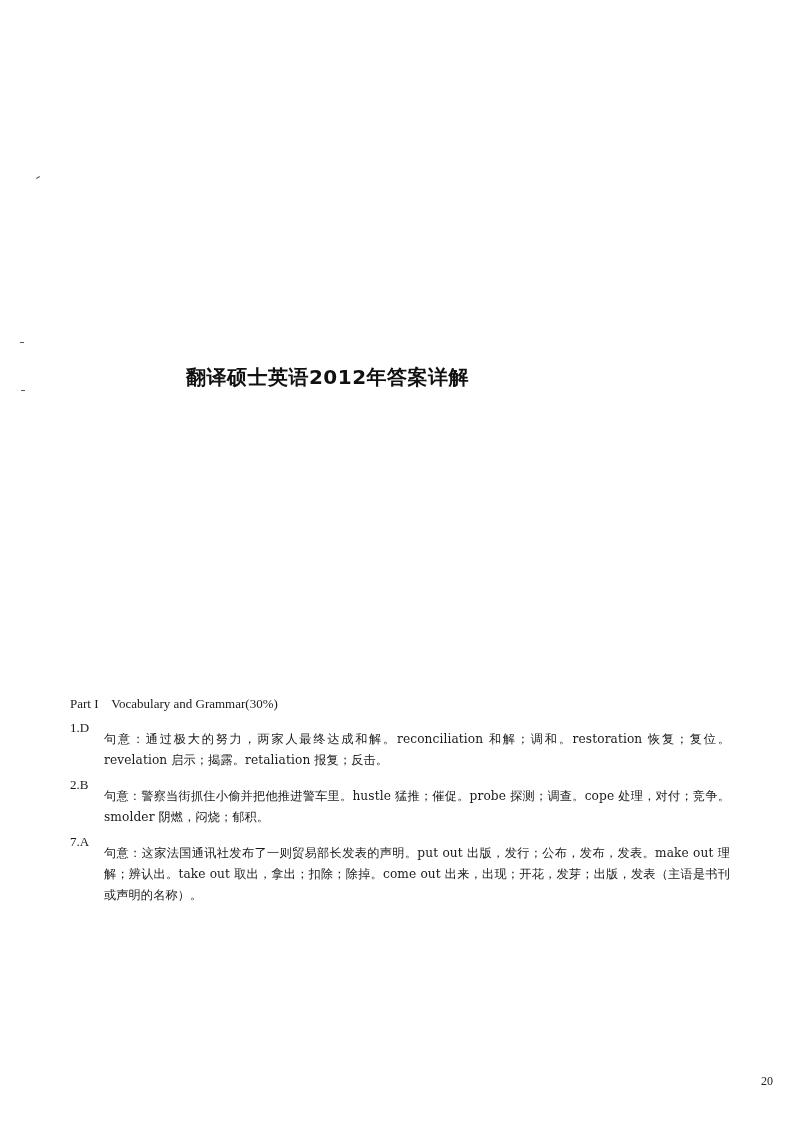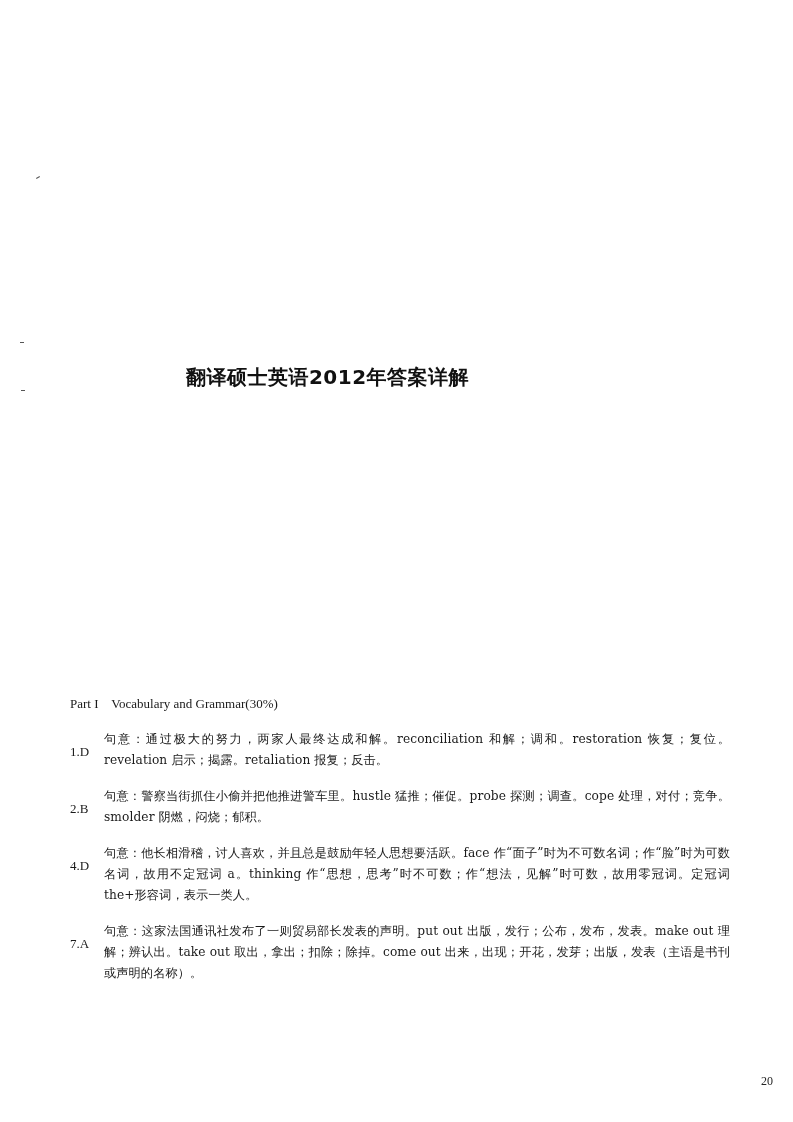--- a/index.html
+++ b/index.html
@@ -47,21 +47,20 @@
     }
     .item {
       display: flex;
       align-items: flex-start;
     }
     .item .num {
       flex: 0 0 34px;
       font-family: "Liberation Serif", serif;
       font-size: 13px;
       padding-top: 3px;
-      margin-top: 24px;
     }
     .item .text {
       flex: 1;
       text-align: justify;
       text-align-last: left;
       letter-spacing: 0.1px;
       margin-top: 15px;
     }
     .page-number {
       position: absolute;
@@ -86,22 +85,18 @@
 
   <div class="item">
     <span class="num">1.D</span>
     <span class="text">句意：通过极大的努力，两家人最终达成和解。reconciliation 和解；调和。restoration 恢复；复位。revelation 启示；揭露。retaliation 报复；反击。</span>
   </div>
   <div class="item">
     <span class="num">2.B</span>
     <span class="text">句意：警察当街抓住小偷并把他推进警车里。hustle 猛推；催促。probe 探测；调查。cope 处理，对付；竞争。smolder 阴燃，闷烧；郁积。</span>
   </div>
   <div class="item">
-    <span class="num">4.D</span>
-    <span class="text">句意：他长相滑稽，讨人喜欢，并且总是鼓励年轻人思想要活跃。face 作“面子”时为不可数名词；作“脸”时为可数名词，故用不定冠词 a。thinking 作“思想，思考”时不可数；作“想法，见解”时可数，故用零冠词。定冠词 the+形容词，表示一类人。</span>
-  </div>
-  <div class="item">
     <span class="num">7.A</span>
     <span class="text">句意：这家法国通讯社发布了一则贸易部长发表的声明。put out 出版，发行；公布，发布，发表。make out 理解；辨认出。take out 取出，拿出；扣除；除掉。come out 出来，出现；开花，发芽；出版，发表（主语是书刊或声明的名称）。</span>
   </div>
 </div>
 
 <div class="page-number">20</div>
 
 </body></html>

